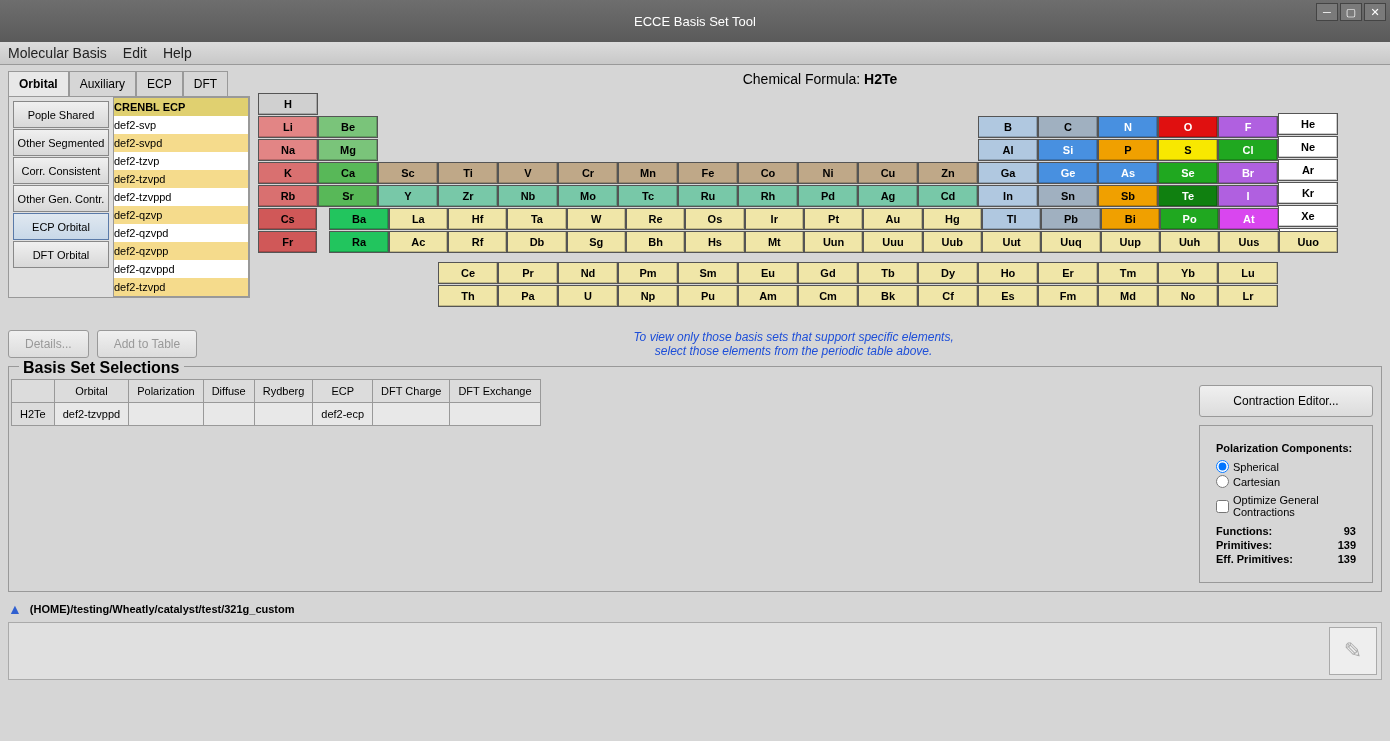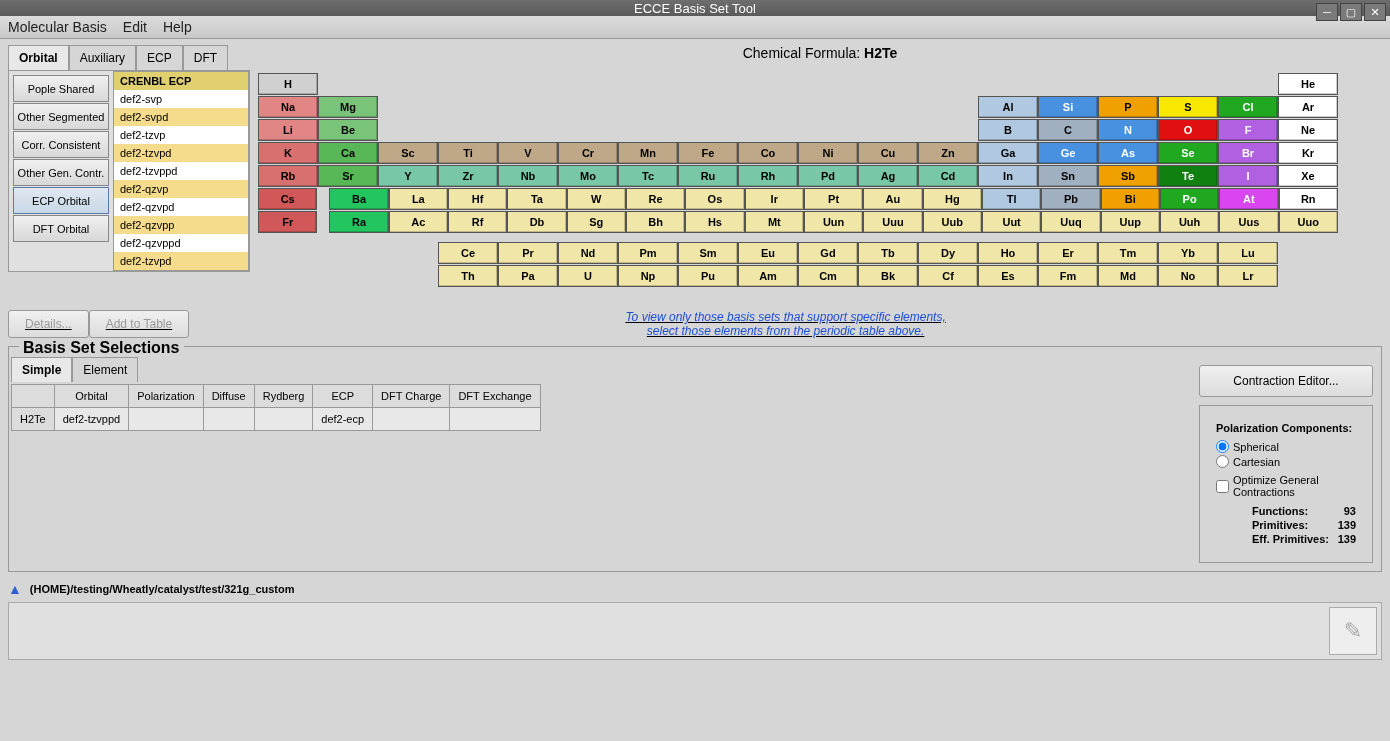--- a/index.html
+++ b/index.html
@@ -1,19 +1,19 @@
 <!DOCTYPE html>
 <html><head>
 <meta charset="utf-8">
 <style>
 * { box-sizing: border-box; margin: 0; padding: 0; font-family: "Segoe UI", "Liberation Sans", sans-serif; }
 body { background: #d6d6d6; width: 1390px; height: 741px; overflow: hidden; font-size: 12px; }
 
 
-.titlebar { background: linear-gradient(#6e6e6e, #5a5a5a); height: 16px; display: flex; align-items: center; justify-content: center; color: #fff; font-size: 13px; position: relative; }
+.titlebar { background: linear-gradient(#6e6e6e, #5a5a5a); height: 42px; display: flex; align-items: center; justify-content: center; color: #fff; font-size: 13px; position: relative; }
 .titlebar .window-controls { position: absolute; right: 4px; top: 3px; display: flex; gap: 2px; }
 .titlebar .window-controls button { width: 22px; height: 18px; background: #7a7a7a; border: 1px solid #444; color: #fff; font-size: 11px; line-height: 1; cursor: pointer; }
 
 
 .menubar { background: linear-gradient(#dcdcdc, #c8c8c8); height: 23px; display: flex; align-items: center; padding: 0 8px; gap: 16px; border-bottom: 1px solid #999; }
 .menubar span { color: #222; font-size: 14px; cursor: pointer; }
 
 
 .main { display: flex; padding: 6px 8px 0 8px; gap: 8px; }
 .left-col { width: 242px; flex-shrink: 0; }
@@ -23,38 +23,38 @@
 .tab { padding: 5px 10px; background: #d6d6d6; border: 1px solid #999; border-bottom: none; font-size: 12px; cursor: pointer; }
 .tab.active { background: #e8e8e8; font-weight: bold; }
 
 
 .cat-panel { display: flex; border: 1px solid #999; background: #e0e0e0; }
 .cat-buttons { display: flex; flex-direction: column; padding: 4px; gap: 1px; }
 .cat-buttons button { width: 96px; height: 27px; background: linear-gradient(#f0f0f0,#d8d8d8); border: 1px solid #888; font-size: 11px; cursor: pointer; }
 .cat-buttons button.selected { background: linear-gradient(#e0e8f0,#c8d8e8); border: 1px solid #5a7aa8; }
 
 .basis-list { flex: 1; background: #fff; border: 1px solid #999; overflow-y: scroll; max-height: 210px; }
-.basis-list div { padding: 3px 6px; font-size: 11px; cursor: pointer; }
+.basis-list div { padding: 3px 0; font-size: 11px; cursor: pointer; }
 .basis-list div:not(.sel):not(.alt) { background: #fff; }
 .basis-list div:nth-child(odd):not(.sel) { background: #f5db8c; }
 .basis-list div:nth-child(even):not(.sel) { background: #fff; }
 .basis-list .selected-row { background: #e0d070 !important; font-weight: bold; }
 
 
 .right-col { flex: 1; }
-.formula { text-align: center; font-size: 14px; margin-bottom: 12px; }
+.formula { text-align: center; font-size: 14px; margin-bottom: 6px; }
 .formula b { font-weight: bold; }
 
 
 .ptable { position: relative; width: 1080px; }
 .prow { display: flex; height: 22px; margin-bottom: 1px; }
 .pcell { width: 60px; height: 22px; border: 1px solid #555; display: flex; align-items: center; justify-content: center; font-size: 11px; font-weight: bold; cursor: pointer; margin-right: 0px; box-shadow: inset -1px -1px 0 rgba(0,0,0,0.2); }
 .pspacer { width: 60px; height: 22px; }
 .pcell.gray   { background: #d0d0d0; }
-.pcell.white  { background: #fff; }
+.pcell.white  { background: #fff; margin-top: 20px; }
 .pcell.red1   { background: #e28585; }
 .pcell.red2   { background: #d97070; }
 .pcell.red3   { background: #d05858; }
 .pcell.green1 { background: #7ac47a; }
 .pcell.green2 { background: #58b858; }
 .pcell.green3 { background: #22c55e; margin-left: 12px; }
 .pcell.tan    { background: #bfa888; }
 .pcell.teal   { background: #78c8a8; }
 .pcell.cream  { background: #f0e6a8; }
 .pcell.blue1  { background: #b0c8e0; }
@@ -62,42 +62,42 @@
 .pcell.redF   { background: #e01010; color:#fff;}
 .pcell.yellow { background: #f8e800; }
 .pcell.orange { background: #f0a000; }
 .pcell.green4 { background: #20a820; color:#fff;}
 .pcell.green5 { background: #108010; color:#fff;}
 .pcell.purple { background: #b060e0; color:#fff;}
 .pcell.purple2{ background: #d946ef; color:#fff;}
 .pcell.grayblue { background: #a0b0c0; }
 
 
-.action-row { display: flex; align-items: center; margin-top: 22px; padding: 0 8px; text-decoration: underline; }
+.action-row { display: flex; align-items: center; gap: 8px; margin-top: 22px; padding: 0 8px; }
 .action-row button { padding: 6px 16px; background: linear-gradient(#f0f0f0,#dcdcdc); border: 1px solid #999; border-radius: 3px; color: #999; font-size: 12px; }
 .hint { flex:1; text-align:center; font-style: italic; color: #1d4ed8; font-size: 12px; }
 
 
 .fieldset { margin: 8px; border: 1px solid #999; position: relative; padding-top: 10px; }
 .fieldset > .legend { position: absolute; top: -8px; left: 10px; background: #d6d6d6; padding: 0 4px; font-size: 16px; font-weight: bold; }
 .sel-tabs { display: flex; margin-left: 2px; }
 .sel-container { display: flex; }
 .sel-left { flex: 1; }
 table.sel { border-collapse: collapse; margin: 2px; }
 table.sel th, table.sel td { border: 1px solid #999; padding: 5px 8px; font-size: 11px; background: #e8e8e8; text-align: center; }
 table.sel th { background: #dcdcdc; font-weight: normal; }
 table.sel td.rowhead { background: #dcdcdc; }
 
 .sel-right { width: 190px; padding: 8px; }
 .sel-right button { width: 100%; padding: 8px; background: linear-gradient(#f0f0f0,#dcdcdc); border: 1px solid #999; border-radius: 3px; font-size: 12px; margin-bottom: 8px; }
 .opt-box { border: 1px solid #999; padding: 16px; font-size: 11px; }
 .opt-box .title { font-weight: bold; margin-bottom: 6px; }
 .opt-box label { display: inline-flex; align-items: center; gap: 4px; margin-right: 8px; }
 .opt-box .row { margin: 4px 0; }
-.stats { margin-top: 6px; font-size: 11px; margin-left: 36px; }
+.stats { margin-top: 6px; font-size: 11px; }
 .stats div { display: flex; justify-content: space-between; padding: 1px 0; }
 
 
 .pathbar { display: flex; align-items: center; height: 18px; padding: 0 8px; font-size: 11px; }
 .pathbar .tri { color: #3060d0; font-size: 14px; margin-right: 8px; }
 .pathbar .path { flex:1; text-align:left; font-weight: bold; }
 
 
 .status { height: 58px; background: #e0e0e0; border: 1px solid #aaa; margin: 4px 8px; position: relative; }
 .status .icon-box { position: absolute; right: 4px; top: 4px; width: 48px; height: 48px; border: 1px solid #aaa; background: #eee; display:flex;align-items:center;justify-content:center;color:#aaa;font-size:22px; }
@@ -177,58 +177,58 @@
           <div class="pspacer"></div>
           <div class="pspacer"></div>
           <div class="pspacer"></div>
           <div class="pspacer"></div>
           <div class="pspacer"></div>
           <div class="pspacer"></div>
           <div class="pspacer"></div>
           <div class="pcell white">He</div>
         </div>
         <div class="prow">
+          <div class="pcell red1">Li</div>
+          <div class="pcell green1">Be</div>
+          <div class="pspacer"></div>
+          <div class="pspacer"></div>
+          <div class="pspacer"></div>
+          <div class="pspacer"></div>
+          <div class="pspacer"></div>
+          <div class="pspacer"></div>
+          <div class="pspacer"></div>
+          <div class="pspacer"></div>
+          <div class="pspacer"></div>
+          <div class="pspacer"></div>
+          <div class="pcell blue1">B</div>
+          <div class="pcell grayblue">C</div>
+          <div class="pcell blue2">N</div>
+          <div class="pcell redF">O</div>
+          <div class="pcell purple">F</div>
+          <div class="pcell white">Ne</div>
+        </div>
+        <div class="prow">
           <div class="pcell red1">Na</div>
           <div class="pcell green1">Mg</div>
           <div class="pspacer"></div>
           <div class="pspacer"></div>
           <div class="pspacer"></div>
           <div class="pspacer"></div>
           <div class="pspacer"></div>
           <div class="pspacer"></div>
           <div class="pspacer"></div>
           <div class="pspacer"></div>
           <div class="pspacer"></div>
           <div class="pspacer"></div>
           <div class="pcell blue1">Al</div>
           <div class="pcell blue2">Si</div>
           <div class="pcell orange">P</div>
           <div class="pcell yellow">S</div>
           <div class="pcell green4">Cl</div>
           <div class="pcell white">Ar</div>
-        </div>
-        <div class="prow">
-          <div class="pcell red1">Li</div>
-          <div class="pcell green1">Be</div>
-          <div class="pspacer"></div>
-          <div class="pspacer"></div>
-          <div class="pspacer"></div>
-          <div class="pspacer"></div>
-          <div class="pspacer"></div>
-          <div class="pspacer"></div>
-          <div class="pspacer"></div>
-          <div class="pspacer"></div>
-          <div class="pspacer"></div>
-          <div class="pspacer"></div>
-          <div class="pcell blue1">B</div>
-          <div class="pcell grayblue">C</div>
-          <div class="pcell blue2">N</div>
-          <div class="pcell redF">O</div>
-          <div class="pcell purple">F</div>
-          <div class="pcell white">Ne</div>
         </div>
         <div class="prow">
           <div class="pcell red2">K</div>
           <div class="pcell green2">Ca</div>
           <div class="pcell tan">Sc</div>
           <div class="pcell tan">Ti</div>
           <div class="pcell tan">V</div>
           <div class="pcell tan">Cr</div>
           <div class="pcell tan">Mn</div>
           <div class="pcell tan">Fe</div>
@@ -352,24 +352,20 @@
   <div class="hint">
     <div>To view only those basis sets that support specific elements,</div>
     <div>select those elements from the periodic table above.</div>
   </div>
 </div>
 
 <div class="fieldset">
   <div class="legend">Basis Set Selections</div>
   <div class="sel-container">
     <div class="sel-left">
-      <div class="sel-tabs">
-        <div class="tab active">Simple</div>
-        <div class="tab">Element</div>
-      </div>
       <table class="sel">
         <tbody>
             <tr id="sel-header">
               <th></th>
               <th>Orbital</th>
               <th>Polarization</th>
               <th>Diffuse</th>
               <th>Rydberg</th>
               <th>ECP</th>
               <th>DFT Charge</th>

